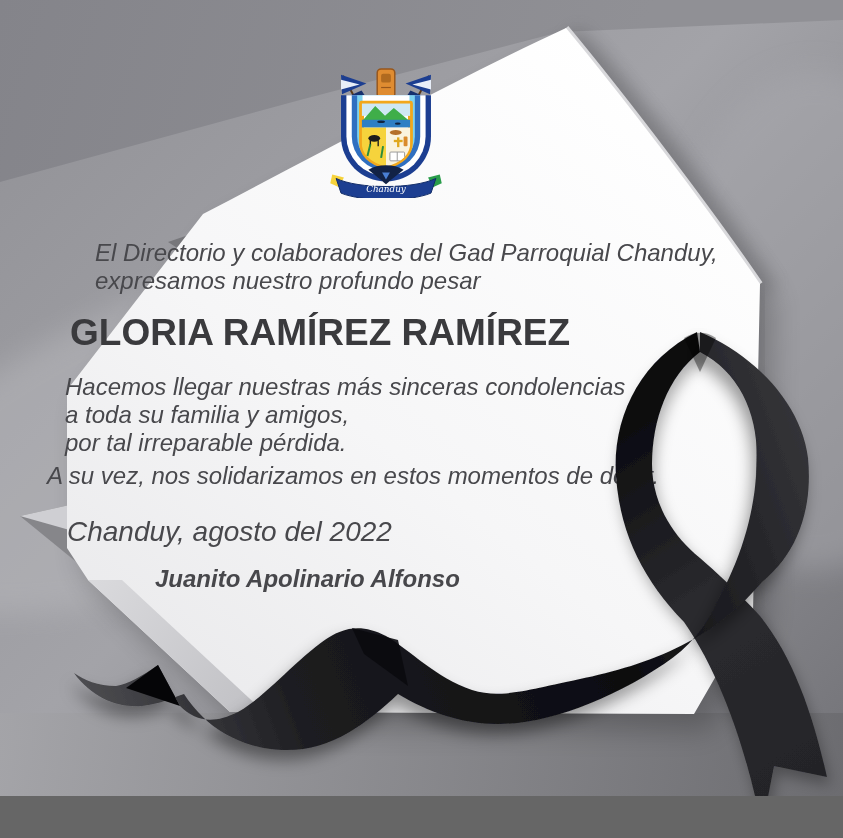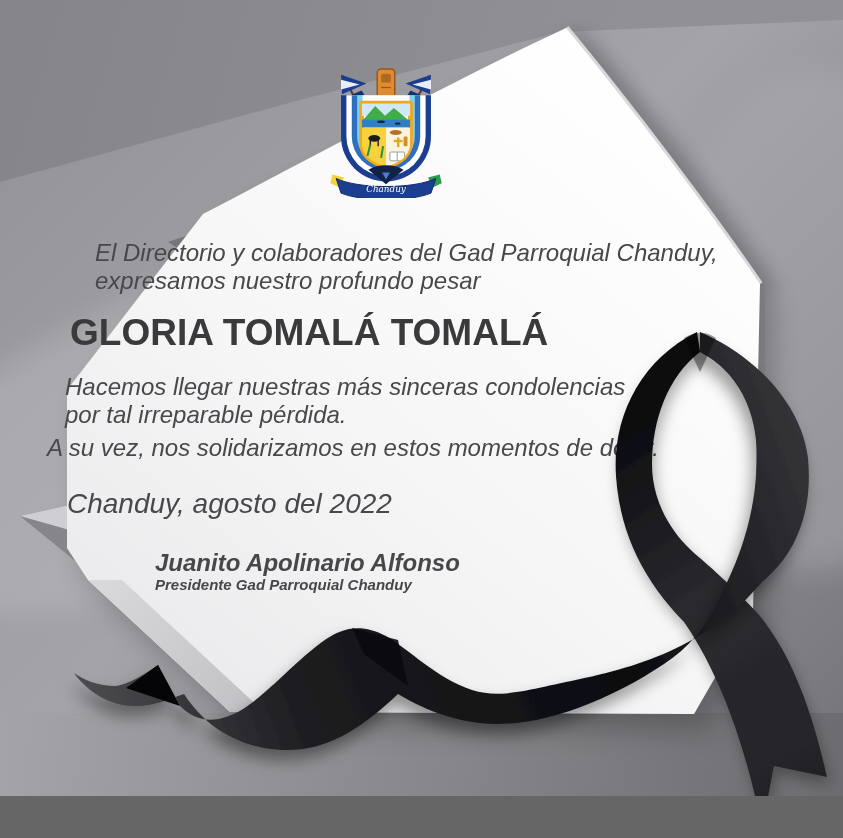--- a/index.html
+++ b/index.html
@@ -14,21 +14,21 @@
     text-align:left;color:#48484c;
   }
   .intro{font-style:italic;font-size:24px;line-height:28px;transform:translateX(40px);}
   .deceased{
     margin:16px 0 0;font-size:37px;line-height:44px;font-weight:bold;
     letter-spacing:0;color:#3a3a3d;transform:translateX(15px);
   }
   .condolence{margin-top:18px;font-style:italic;font-size:24px;line-height:28px;transform:translateX(10px);}
   .solidarity{margin-top:5px;font-style:italic;font-size:24px;line-height:28px;transform:translateX(-8px);}
   .dateline{margin-top:26px;font-style:italic;font-size:28px;transform:translateX(12px);}
-  .signature{margin-top:30px;transform:translateX(100px);}
+  .signature{margin-top:18px;transform:translateX(100px);}
   .signature .sig-name{font-style:italic;font-weight:bold;font-size:24px;line-height:26px;color:#47474b;}
   .signature .sig-title{font-style:italic;font-weight:bold;font-size:15px;line-height:18px;color:#47474b;}
 </style>
 </head>
 <body>
 
 <div class="stage">
 
   <svg class="layer" width="843" height="838" viewBox="0 0 843 838">
     <defs>
@@ -160,30 +160,30 @@
       <path d="M9,115 C32,126 88,126 111,115 L106,130 C84,139 36,139 14,130 Z" fill="#1c3e91" stroke="#0f2a66" stroke-width="1"></path>
       <text x="60" y="129" text-anchor="middle" font-size="9" font-style="italic" font-family="DejaVu Serif, serif" fill="#ffffff">Chanduy</text>
     </g>
   </svg>
 
   <div class="paper-content">
     <div class="intro">
       <div>El Directorio y colaboradores del Gad Parroquial Chanduy,</div>
       <div>expresamos nuestro profundo pesar</div>
     </div>
-    <h1 class="deceased">GLORIA TOMALÁ TOMALÁ</h1>
+    <h1 class="deceased">GLORIA RAMÍREZ RAMÍREZ</h1>
     <div class="condolence">
       <div>Hacemos llegar nuestras más sinceras condolencias</div>
+      <div>a toda su familia y amigos,</div>
       <div>por tal irreparable pérdida.</div>
     </div>
     <div class="solidarity">A su vez, nos solidarizamos en estos momentos de dolor.</div>
     <div class="dateline">Chanduy, agosto del 2022</div>
     <div class="signature">
       <div class="sig-name">Juanito Apolinario Alfonso</div>
-      <div class="sig-title">Presidente Gad Parroquial Chanduy</div>
     </div>
   </div>
 
   <svg class="layer" width="843" height="838" viewBox="0 0 843 838">
     <defs>
       <linearGradient id="gradL" x1="616" y1="420" x2="826" y2="760" gradientUnits="userSpaceOnUse">
         <stop offset="0" stop-color="#0a0a0e"></stop>
         <stop offset="0.5" stop-color="#2b2b2f"></stop>
         <stop offset="1" stop-color="#242428"></stop>
       </linearGradient>

